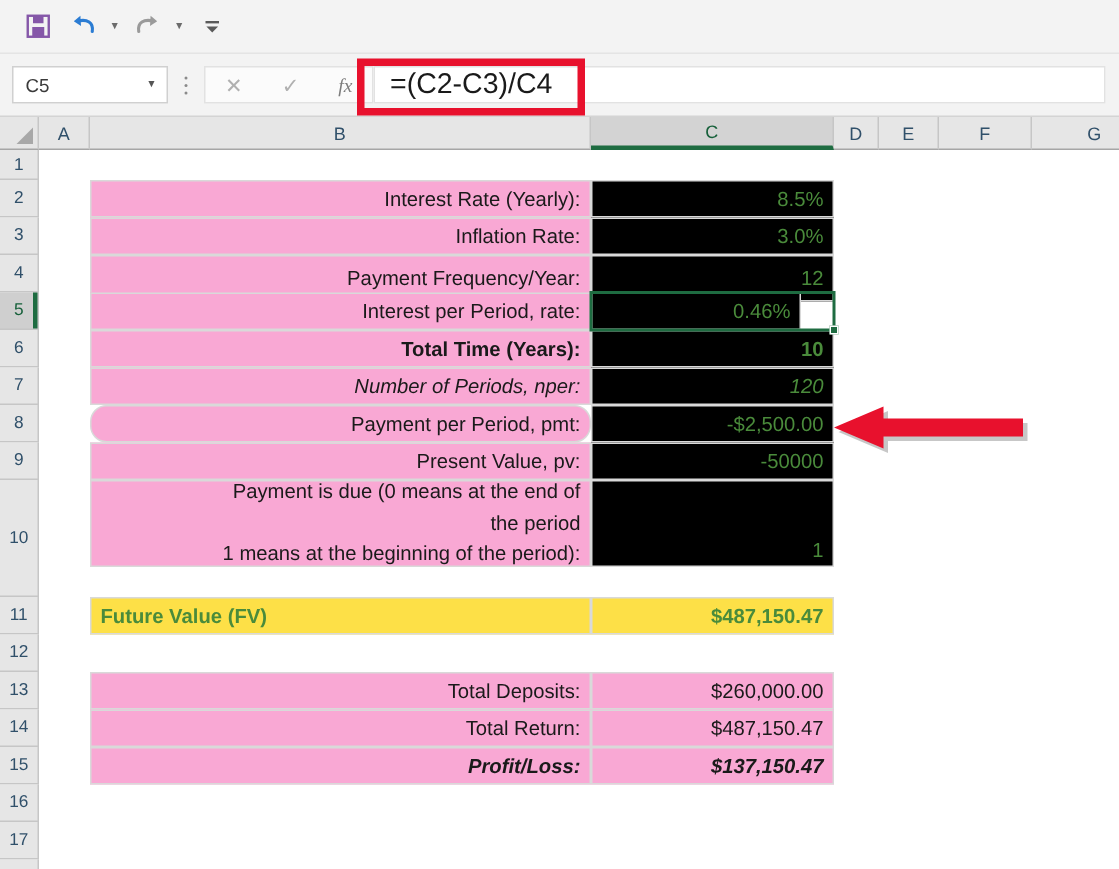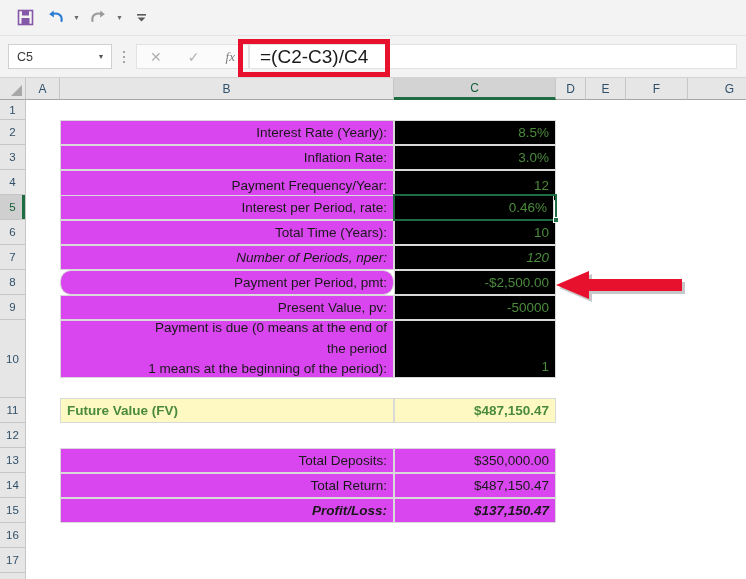--- a/index.html
+++ b/index.html
@@ -146,22 +146,22 @@
     font-size: 13.5px;
     padding: 0 6px;
     overflow: hidden;
     white-space: nowrap;
   }
   .cell.label { justify-content: flex-end; text-align: right; color: #1a1a1a; }
   .cell.value { justify-content: flex-end; text-align: right; }
 
   .bordered { border: 1px solid #d9d9d9; }
   .bg-blue  { background: #000000; }
-  .bg-gray  { background: #fef9c3; }
-  .bg-white { background: #d946ef; }
+  .bg-gray  { background: #fde047; }
+  .bg-white { background: #f9a8d4; }
   .t-green  { color: #4a8b3b; }
   .t-dark   { color: #1a1a1a; }
   .bold     { font-weight: bold; }
   .italic   { font-style: italic; }
   .lalign   { justify-content: flex-start; text-align: left; }
 
   .cell.multiline {
     display: flex; flex-direction: column;
     align-items: flex-end; justify-content: center;
     white-space: normal; line-height: 1.52;
@@ -283,23 +283,23 @@
       <div class="row" style="left: 34px; top: 45px; height: 25px;">
         <div class="cell label bordered bg-white t-dark" style="width: 334px;">Inflation Rate:</div>
         <div class="cell value bordered bg-blue t-green" style="width: 162px;">3.0%</div>
       </div>
       <div class="row" style="left: 34px; top: 70px; height: 31px;">
         <div class="cell label bordered bg-white t-dark" style="width: 334px;">Payment Frequency/Year:</div>
         <div class="cell value bordered bg-blue t-green" style="width: 162px;">12</div>
       </div>
       <div class="row" style="left: 34px; top: 95px; height: 25px;">
         <div class="cell label bordered bg-white t-dark" style="width: 334px;">Interest per Period, rate:</div>
-        <div class="cell value bordered bg-blue t-green" style="width: 160px;">0.46%</div>
-      </div>
-      <div class="row" style="left: 34px; top: 120px; height: 25px;">
+        <div class="cell value bordered bg-blue t-green" style="width: 140px;">0.46%</div>
+      </div>
+      <div class="row" style="left: 34px; top: 120px; height: 25px; font-weight: bold;">
         <div class="cell label bordered bg-white t-dark" style="width: 334px;">Total Time (Years):</div>
         <div class="cell value bordered bg-blue t-green" style="width: 162px;">10</div>
       </div>
       <div class="row" style="left: 34px; top: 145px; height: 25px; font-style: italic;">
         <div class="cell label bordered bg-white t-dark" style="width: 334px;">Number of Periods, nper:</div>
         <div class="cell value bordered bg-blue t-green" style="width: 162px;">120</div>
       </div>
       <div class="row" style="left: 34px; top: 170px; height: 25px;">
         <div class="cell label bordered bg-white t-dark" style="width: 334px; border-radius: 11px;">Payment per Period, pmt:</div>
         <div class="cell value bordered bg-blue t-green" style="width: 162px;">-$2,500.00</div>
@@ -315,21 +315,21 @@
           <span>1 means at the beginning of the period):</span>
         </div>
         <div class="cell bordered bg-blue t-green" style="width: 162px; display: flex; align-items: flex-end; justify-content: flex-end; padding-bottom: 3px;">1</div>
       </div>
       <div class="row" style="left: 34px; top: 298px; height: 25px;">
         <div class="cell lalign bordered bg-gray t-green bold" style="width: 334px;">Future Value (FV)</div>
         <div class="cell value bordered bg-gray t-green bold" style="width: 162px;">$487,150.47</div>
       </div>
       <div class="row" style="left: 34px; top: 348px; height: 25px;">
         <div class="cell label bordered bg-white t-dark" style="width: 334px;">Total Deposits:</div>
-        <div class="cell value bordered bg-white t-dark" style="width: 162px;">$350,000.00</div>
+        <div class="cell value bordered bg-white t-dark" style="width: 162px;">$260,000.00</div>
       </div>
       <div class="row" style="left: 34px; top: 373px; height: 25px;">
         <div class="cell label bordered bg-white t-dark" style="width: 334px;">Total Return:</div>
         <div class="cell value bordered bg-white t-dark" style="width: 162px;">$487,150.47</div>
       </div>
       <div class="row" style="left: 34px; top: 398px; height: 25px; justify-content: center;">
         <div class="cell label bordered bg-white t-green bold italic" style="width: 334px;">Profit/Loss:</div>
         <div class="cell value bordered bg-white t-dark bold italic" style="width: 162px;">$137,150.47</div>
       </div>
     </div>

